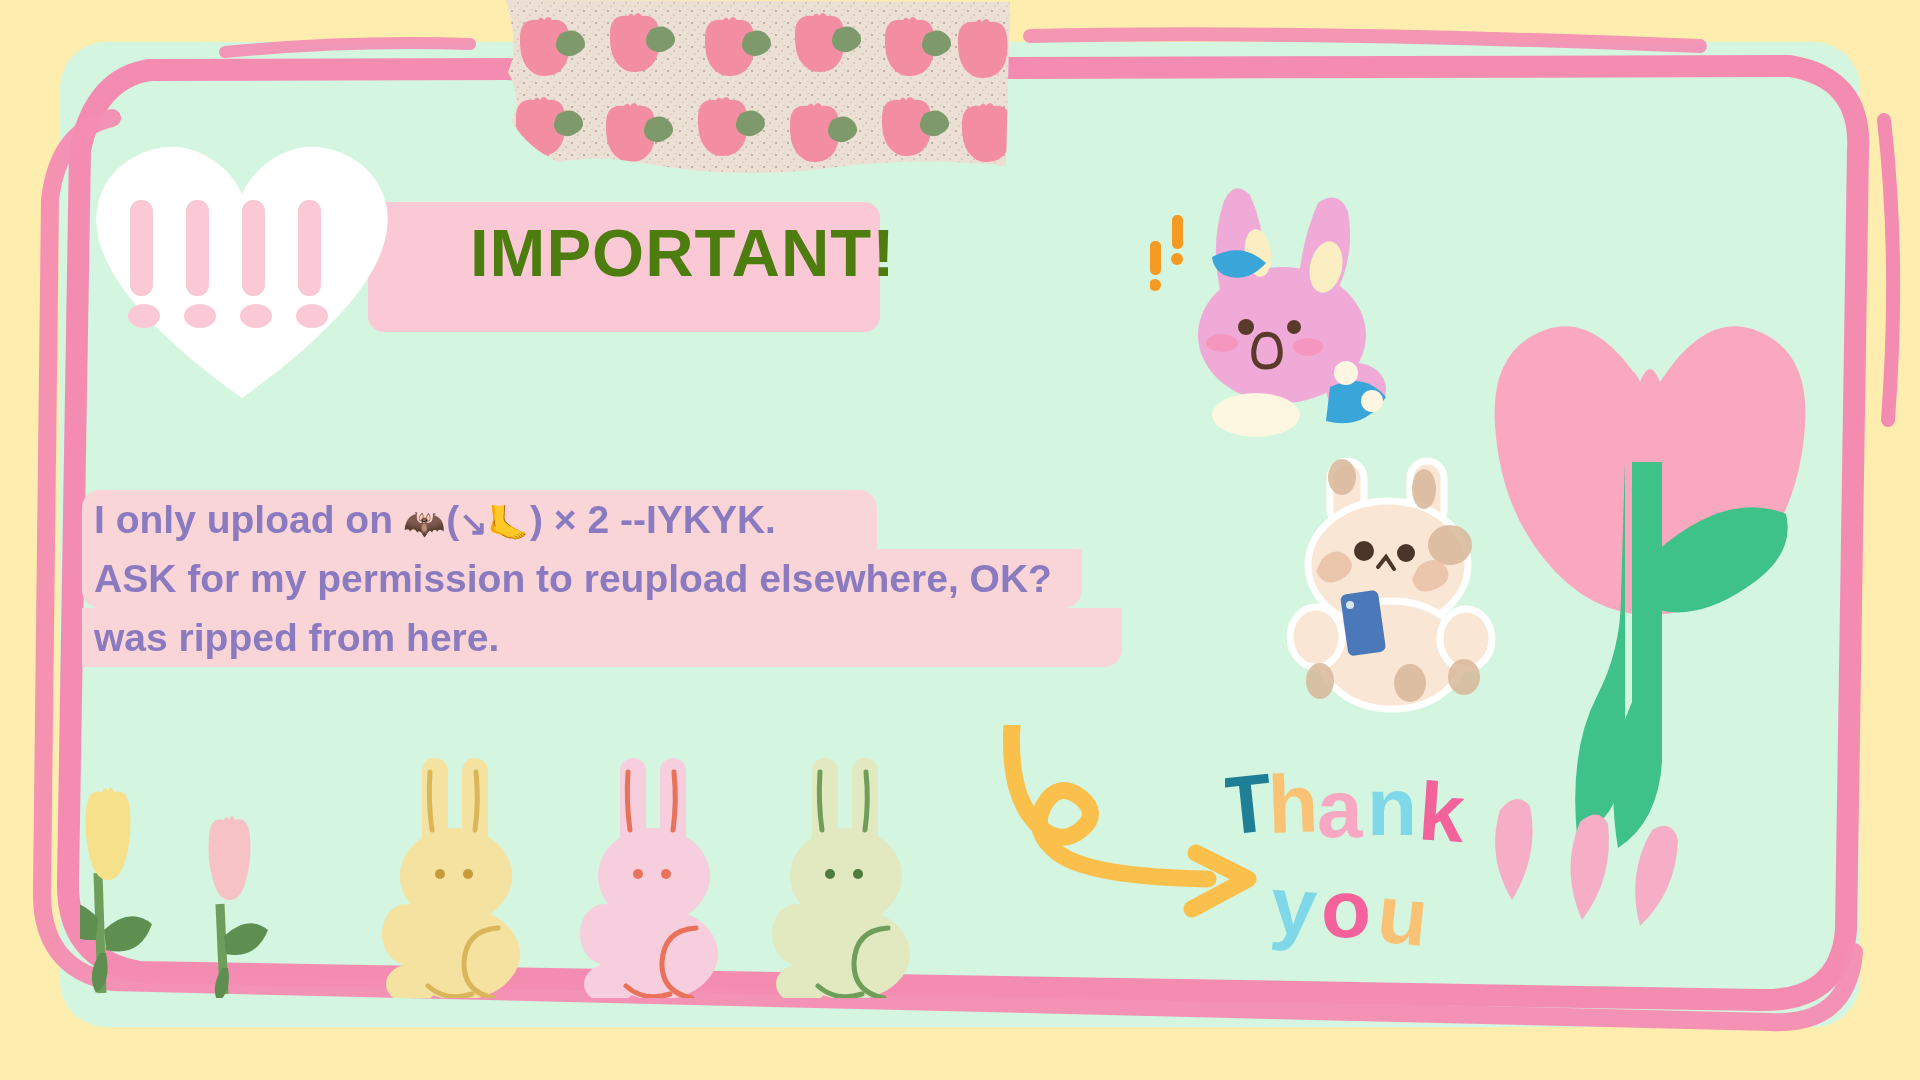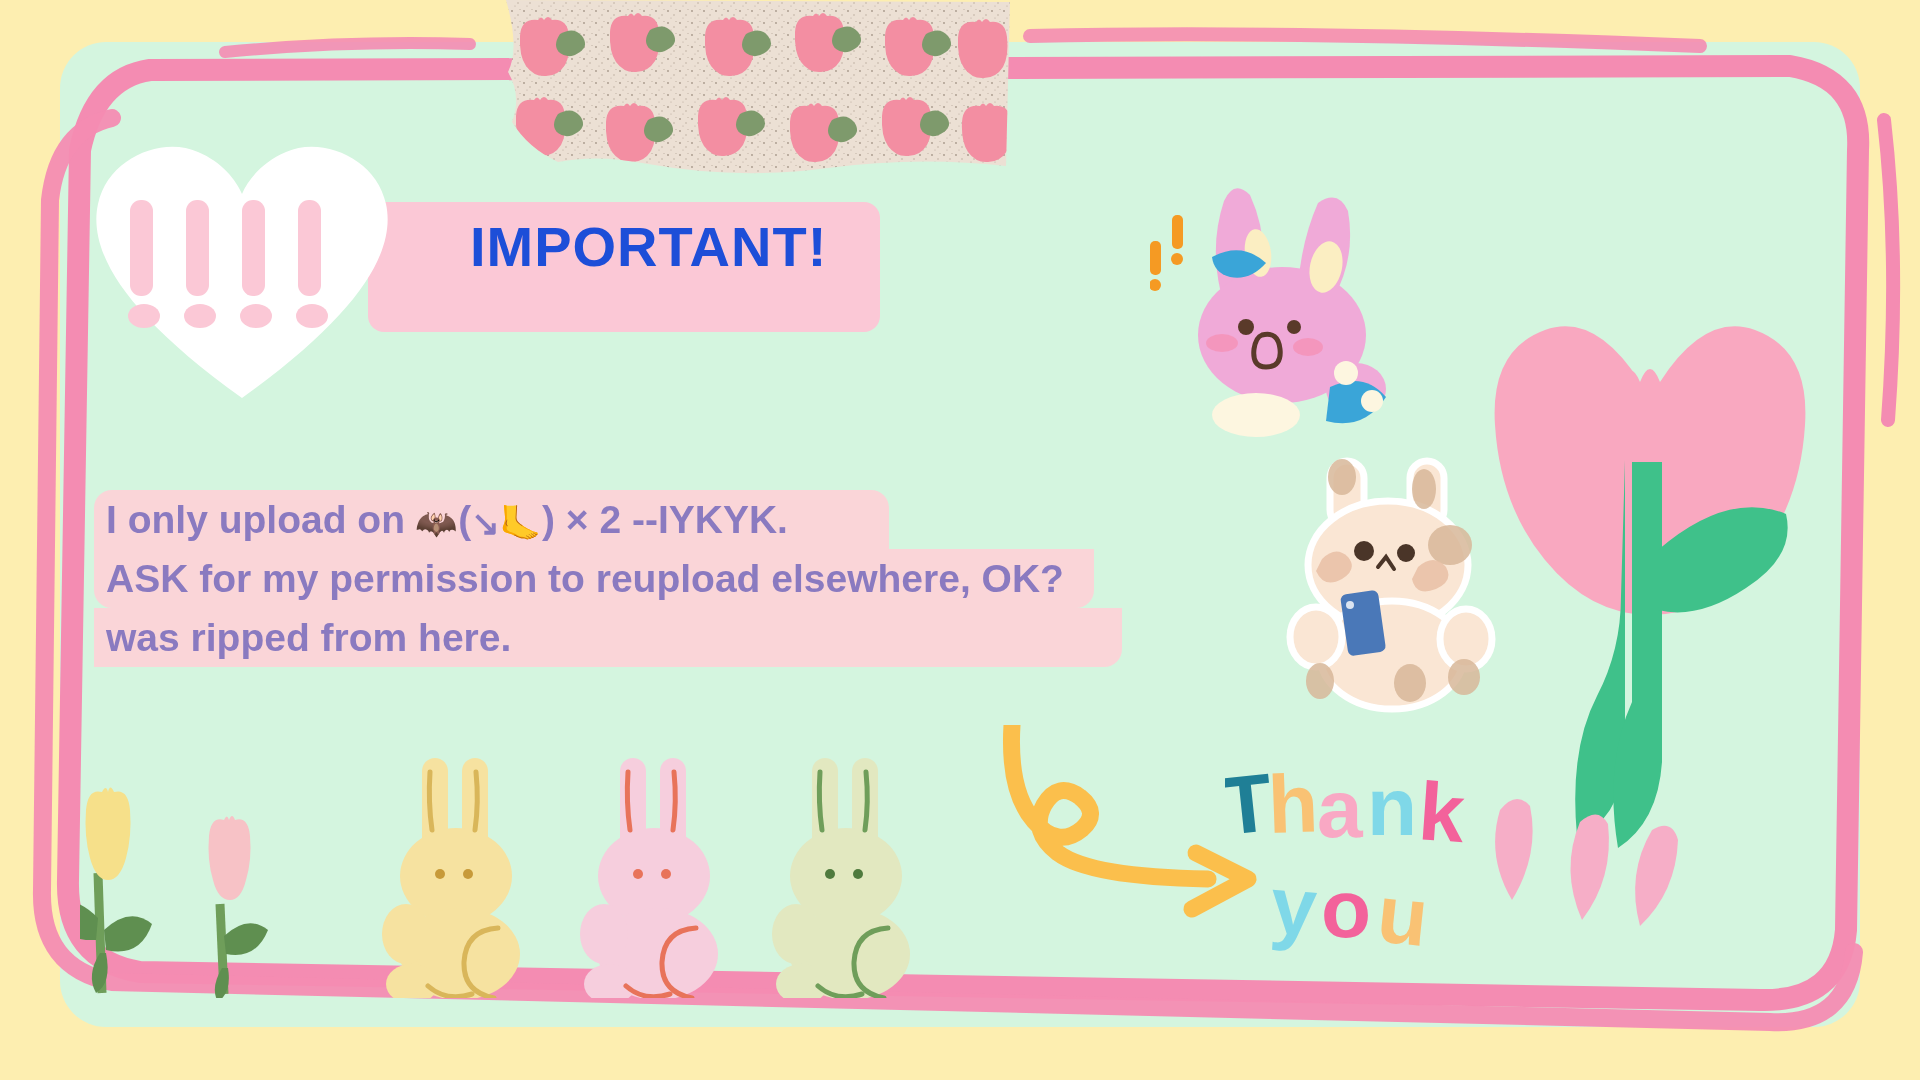--- a/index.html
+++ b/index.html
@@ -28,26 +28,26 @@
   
   .heart-wrap{position:absolute;left:82px;top:132px;width:320px;height:270px;}
 
   
   .imp-band{
     position:absolute;left:368px;top:202px;width:512px;height:130px;
     background:#fbc8d6;border-radius:16px;
   }
   .imp-text{
     position:absolute;left:470px;top:219px;
-    font-size:56px;font-weight:bold;letter-spacing:1px;
-    color:#1d4ed8;line-height:1;white-space:nowrap;
-  }
-
-  
-  .para{position:absolute;left:82px;top:490px;width:900px;margin-left:12px;}
+    font-size:67px;font-weight:bold;letter-spacing:1px;
+    color:#4d7c0f;line-height:1;white-space:nowrap;
+  }
+
+  
+  .para{position:absolute;left:82px;top:490px;width:900px;}
   .para-line{
     position:relative;height:59px;margin:0;display:block;
   }
   .para-line .hl{
     position:absolute;left:0;top:0;height:59px;background:#fad5d8;
   }
   .para-line .tx{
     position:relative;display:inline-block;
     padding:0 12px 0 12px;
     font-size:39px;font-weight:bold;color:#8a7ac0;

